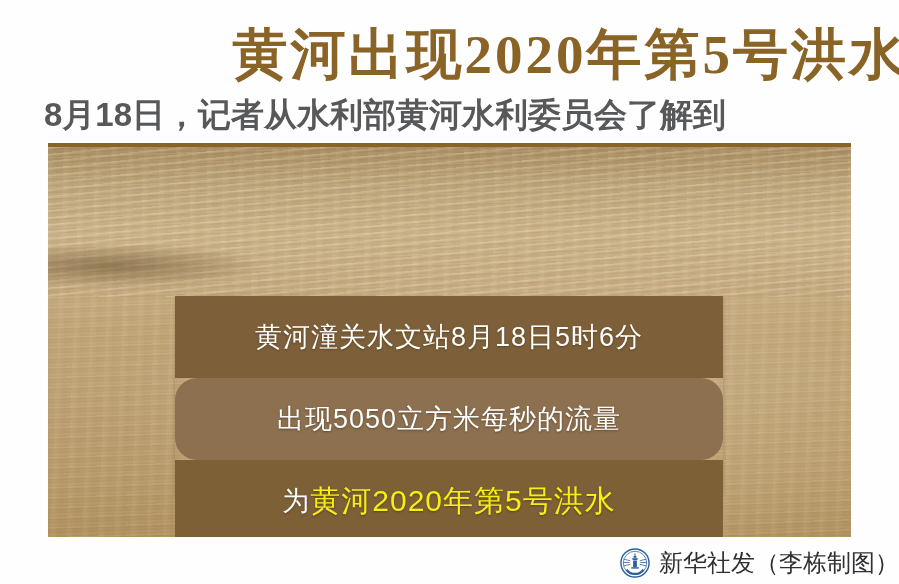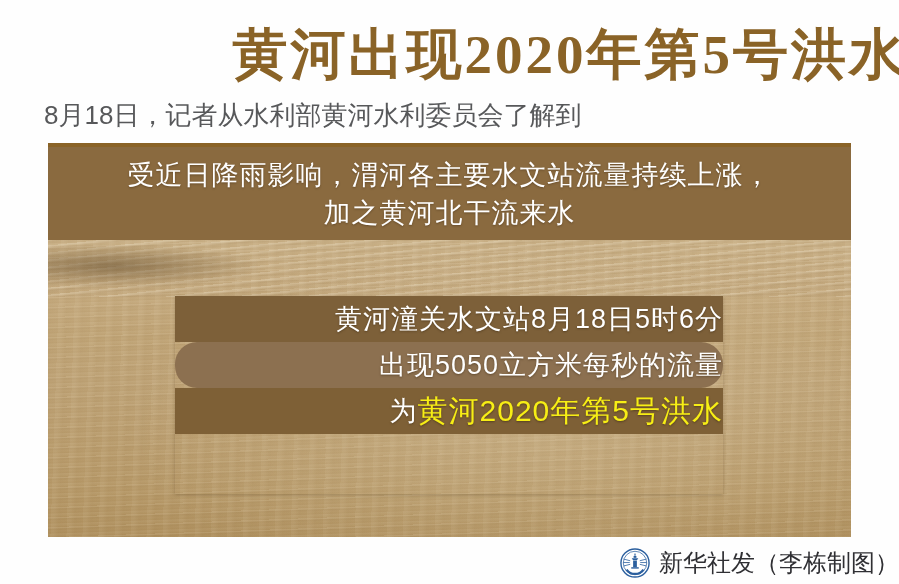--- a/index.html
+++ b/index.html
@@ -33,25 +33,26 @@
     letter-spacing: 3px;
     color: #8a6327;
     white-space: nowrap;
   }
   .subhead {
     position: absolute;
     left: 44px;
     top: 98px;
     width: 810px;
     text-align: left;
-    font-size: 26px;
+    font-size: 33px;
     line-height: 34px;
     letter-spacing: 0px;
     color: #57585a;
     white-space: nowrap;
+    font-weight: bold;
   }
   .rule {
     position: absolute;
     left: 48px;
     top: 143px;
     width: 803px;
     height: 4px;
     background: #8a6327;
   }
 
@@ -152,24 +153,24 @@
   
   .statbox {
     position: absolute;
     left: 127px;
     top: 149px;
     width: 548px;
     height: 198px;
     box-shadow: 0 1px 3px rgba(70,50,25,.25);
   }
   .statbox .row {
-    height: 46px;
+    height: 82px;
     display: flex;
     align-items: center;
-    justify-content: flex-end;
+    justify-content: center;
     white-space: nowrap;
   }
   .statbox .row.r1 { background: #7d6039; }
   .statbox .row.r2 { background: #8c7050; border-radius: 22px; }
   .statbox .row.r3 { background: #7e6036; }
   .statbox .txt {
     color: #ffffff;
     font-size: 27px;
     letter-spacing: 1px;
     text-shadow: 0 1px 2px rgba(55,38,16,.5);
@@ -218,24 +219,20 @@
 
   <div class="rule"></div>
 
   <div class="photo">
     <div class="water"></div>
     <div class="ripples"></div>
     <div class="ripples2"></div>
     <div class="darkspot"></div>
     <div class="sheen"></div>
 
-    <div class="band-top">
-      <div class="line">受近日降雨影响，渭河各主要水文站流量持续上涨，</div>
-      <div class="line">加之黄河北干流来水</div>
-    </div>
 
     <div class="statbox">
       <div class="row r1">
         <span class="txt">黄河潼关水文站8月18日5时6分</span>
       </div>
       <div class="row r2">
         <span class="txt">出现5050立方米每秒的流量</span>
       </div>
       <div class="row r3">
         <span class="txt">为</span>

